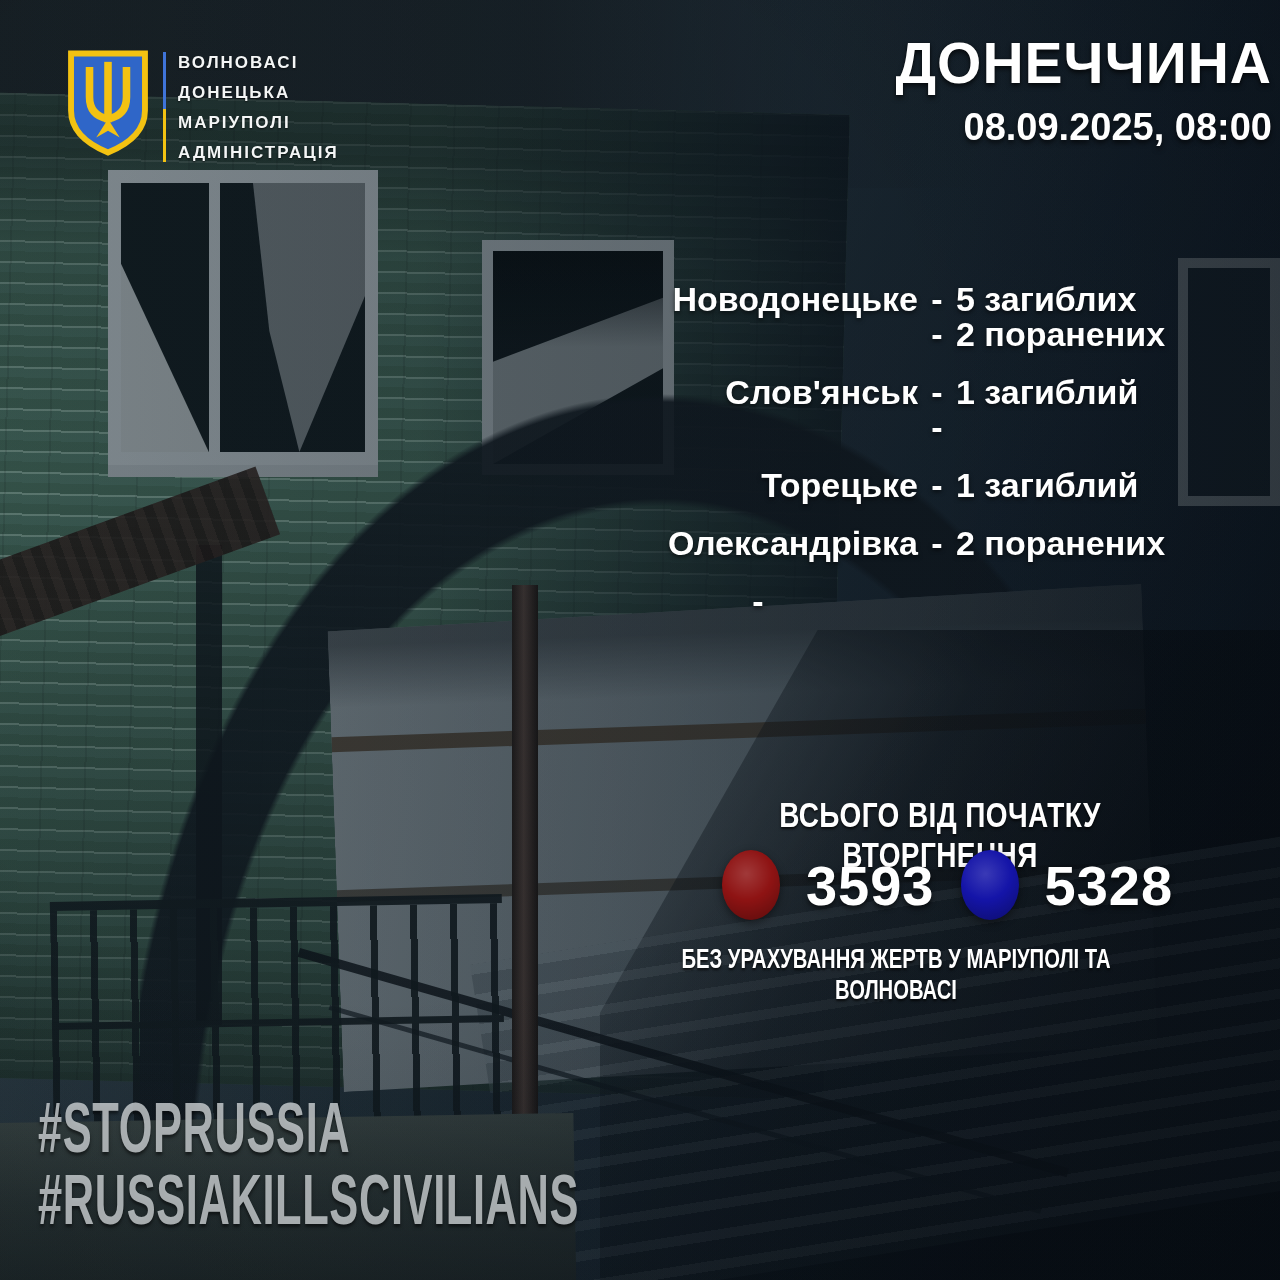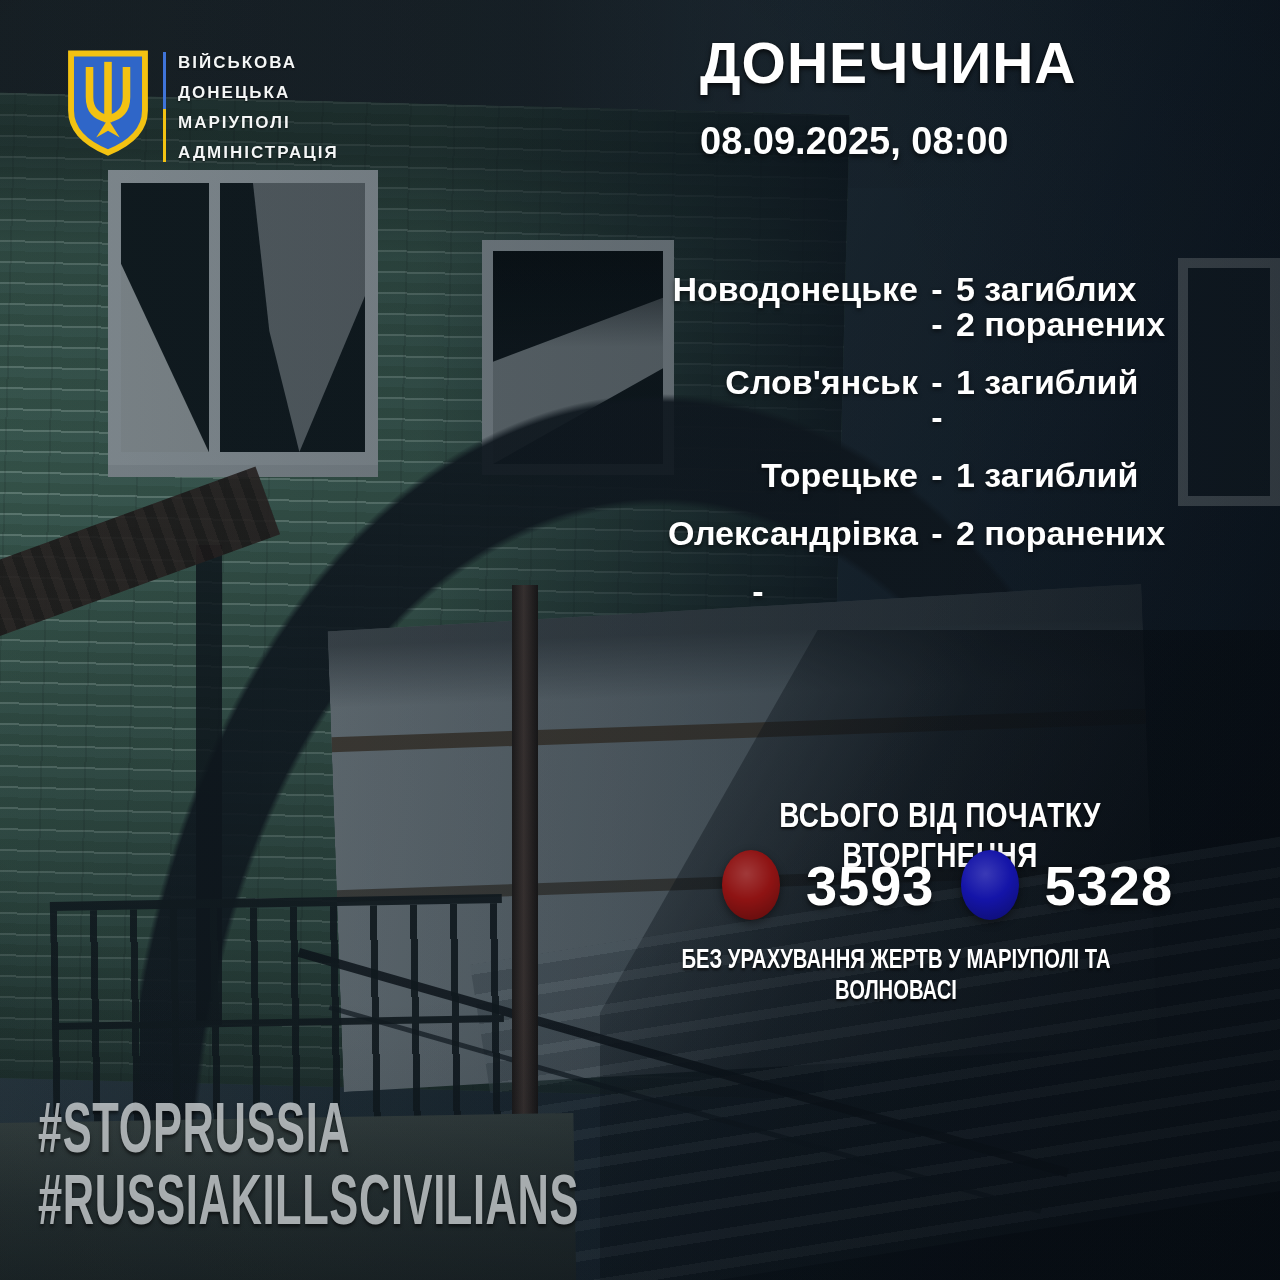--- a/index.html
+++ b/index.html
@@ -70,28 +70,28 @@
 
   
   .shield { left:66px; top:43px; width:84px; height:120px; }
   .logo-div { left:163px; top:52px; width:3px; height:110px;
     background:linear-gradient(to bottom,#3f74d9 0 52%, #f3c212 52% 100%); }
   .org-text { left:178px; top:48px; color:#f4f6f6;
     font-weight:700; font-size:17px; line-height:30px; letter-spacing:2px;
     text-shadow:0 1px 2px rgba(0,0,0,.65); }
 
   
-  .title-block { left:700px; top:30px; width:572px; text-align:left; color:#fff; }
+  .title-block { left:700px; top:30px; width:572px; text-align:right; color:#fff; }
   .region-title { font-size:57px; font-weight:700; letter-spacing:1px;
     text-shadow:0 3px 5px rgba(0,0,0,.65), 0 0 2px rgba(0,0,0,.4); }
-  .report-date { font-size:38px; font-weight:700; margin-top:24px;
+  .report-date { font-size:38px; font-weight:700; margin-top:10px;
     text-shadow:0 3px 5px rgba(0,0,0,.65); }
 
   
-  .c-list { left:598px; top:272px; width:625px; color:#fff; font-weight:700; font-size:34px;
+  .c-list { left:598px; top:282px; width:625px; color:#fff; font-weight:700; font-size:34px;
     text-shadow:0 2px 4px rgba(0,0,0,.6); }
   .c-row { display:grid; grid-template-columns:320px 38px auto; line-height:35px; align-items:baseline; }
   .c-row.gap { margin-top:23px; }
   .c-place { text-align:right; }
   .c-dash { text-align:center; }
   .c-val { text-align:left; }
 
   
   .totals-label { left:620px; top:795px; width:640px; text-align:center; color:#fff;
     font-size:35px; font-weight:700; letter-spacing:.5px; transform:scaleX(.8);
@@ -155,21 +155,21 @@
     <svg class="abs shield" viewBox="0 0 100 130">
       <path d="M6 6 H94 V74 Q94 106 50 124 Q6 106 6 74 Z" fill="#2f66c8" stroke="#f3c212" stroke-width="7"></path>
       <g stroke="#f3c212" stroke-width="9" fill="none">
         <path d="M28 22 V58 Q28 80 50 84 Q72 80 72 58 V22"></path>
         <path d="M50 16 V88"></path>
       </g>
       <path d="M50 84 L36 106 L50 98 L64 106 Z" fill="#f3c212"></path>
     </svg>
     <div class="abs logo-div"></div>
     <div class="abs org-text">
-      <div>ВІЙСЬКОВА</div>
+      <div>ВОЛНОВАСІ</div>
       <div>ДОНЕЦЬКА</div>
       <div>МАРІУПОЛІ</div>
       <div>АДМІНІСТРАЦІЯ</div>
     </div>
   </div>
 
   <div class="abs title-block">
     <div class="region-title">ДОНЕЧЧИНА</div>
     <div class="report-date">08.09.2025, 08:00</div>
   </div>

